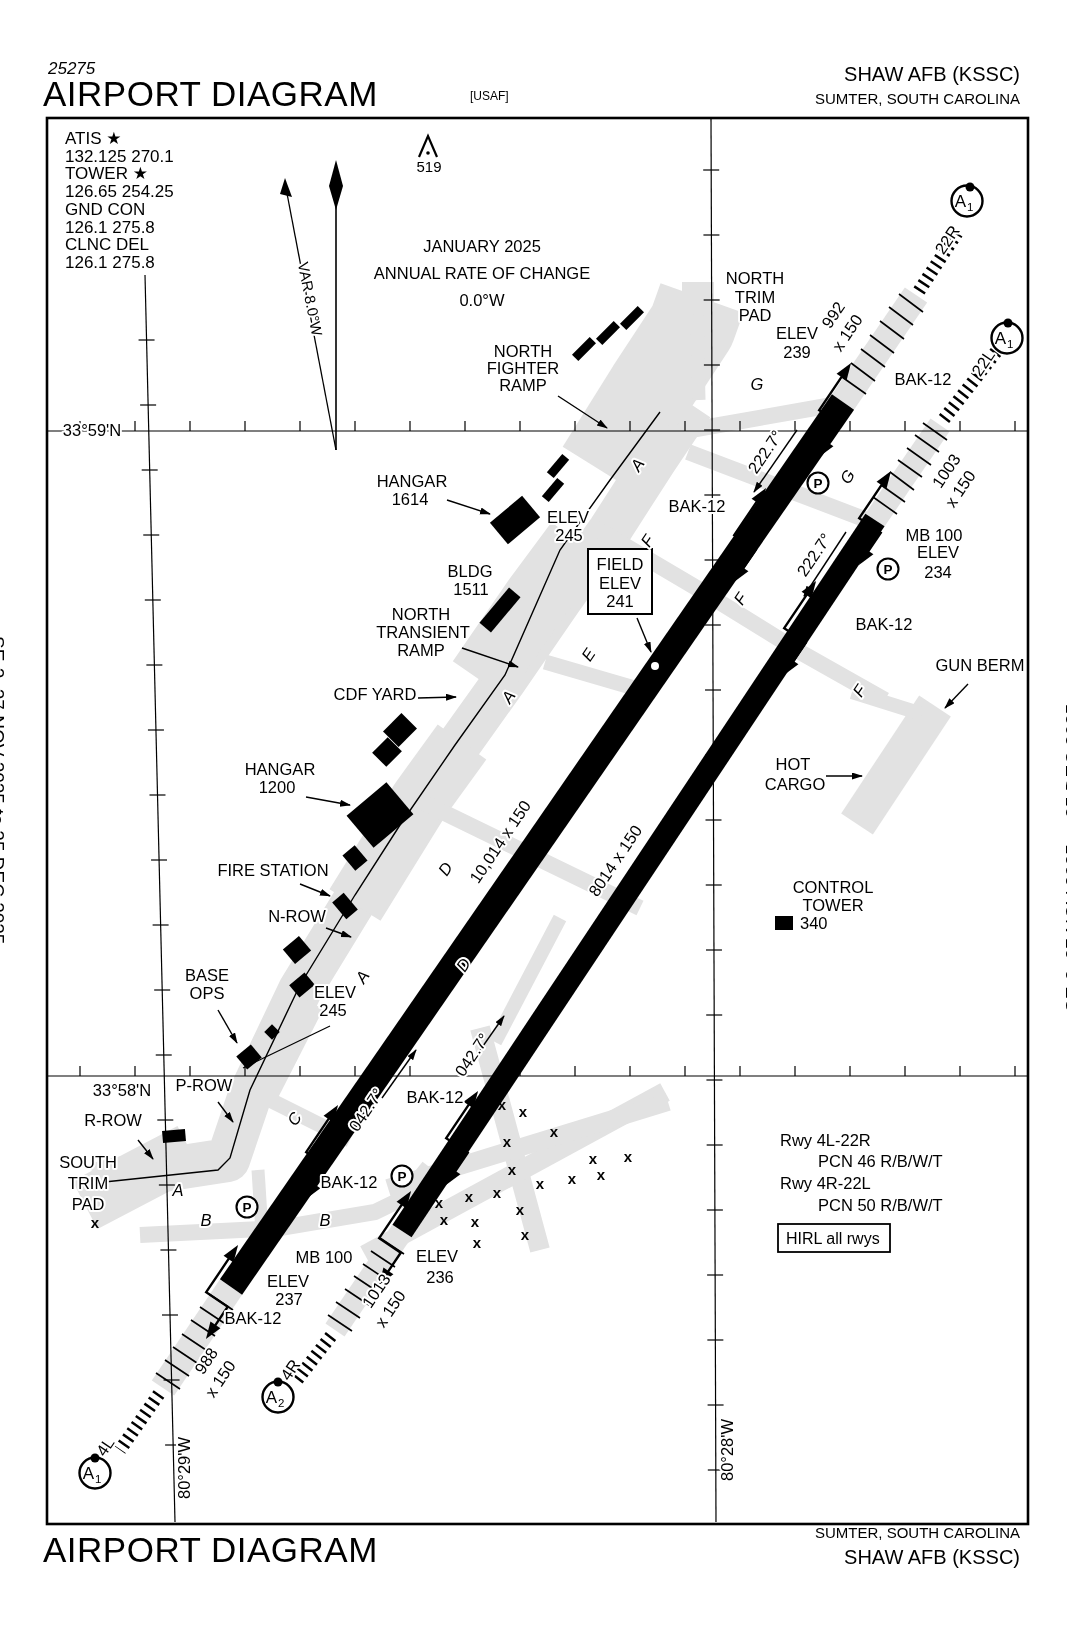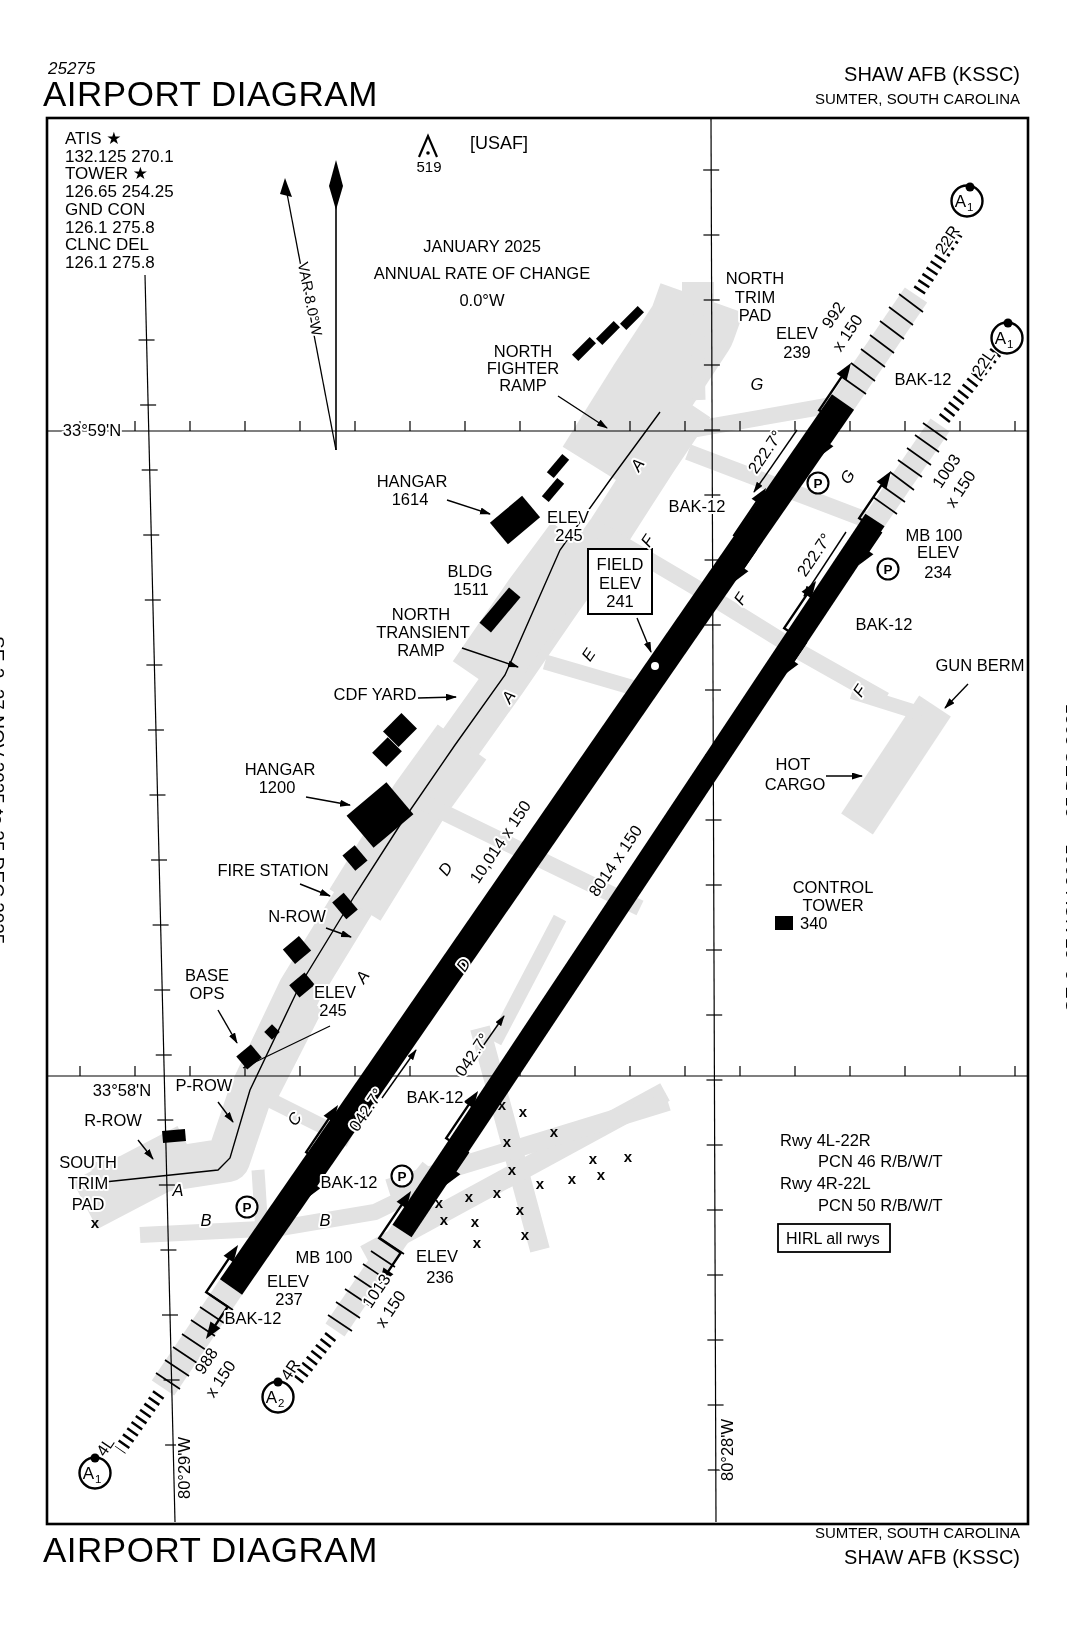--- a/index.html
+++ b/index.html
@@ -1,21 +1,21 @@
 <!DOCTYPE html>
 <html><head>
 <meta charset="utf-8">
 <style>
   html,body{margin:0;padding:0;background:#fff;}
   .page{position:relative;width:1067px;height:1647px;background:#fff;overflow:hidden;
         font-family:"Liberation Sans",sans-serif;color:#000;}
   .abs{position:absolute;white-space:nowrap;}
   .chartnum{left:48px;top:59px;font-size:17px;font-style:italic;}
   .bigtitle{left:43px;top:74px;font-size:35px;letter-spacing:.5px;}
-  .usaf{left:470px;top:89px;font-size:18px;margin-top:44px;}
+  .usaf{left:470px;top:89px;font-size:12px;}
   .apt{right:47px;top:63px;font-size:20px;}
   .city{right:47px;top:90px;font-size:15px;}
   .ftitle{left:43px;top:1530px;font-size:35px;letter-spacing:.5px;}
   .fcity{right:47px;top:1524px;font-size:15px;}
   .fapt{right:47px;top:1546px;font-size:20px;}
   .vleft{left:8px;top:636px;font-size:19px;transform:rotate(90deg);transform-origin:left top;}
   .vright{left:1062px;top:1012px;font-size:19px;transform:rotate(-90deg);transform-origin:left top;}
   svg#map{position:absolute;left:0;top:0;}
   .lbl{fill:#000;paint-order:stroke;stroke:#fff;stroke-width:4px;stroke-linejoin:round;
        font-family:"Liberation Sans",sans-serif;}

